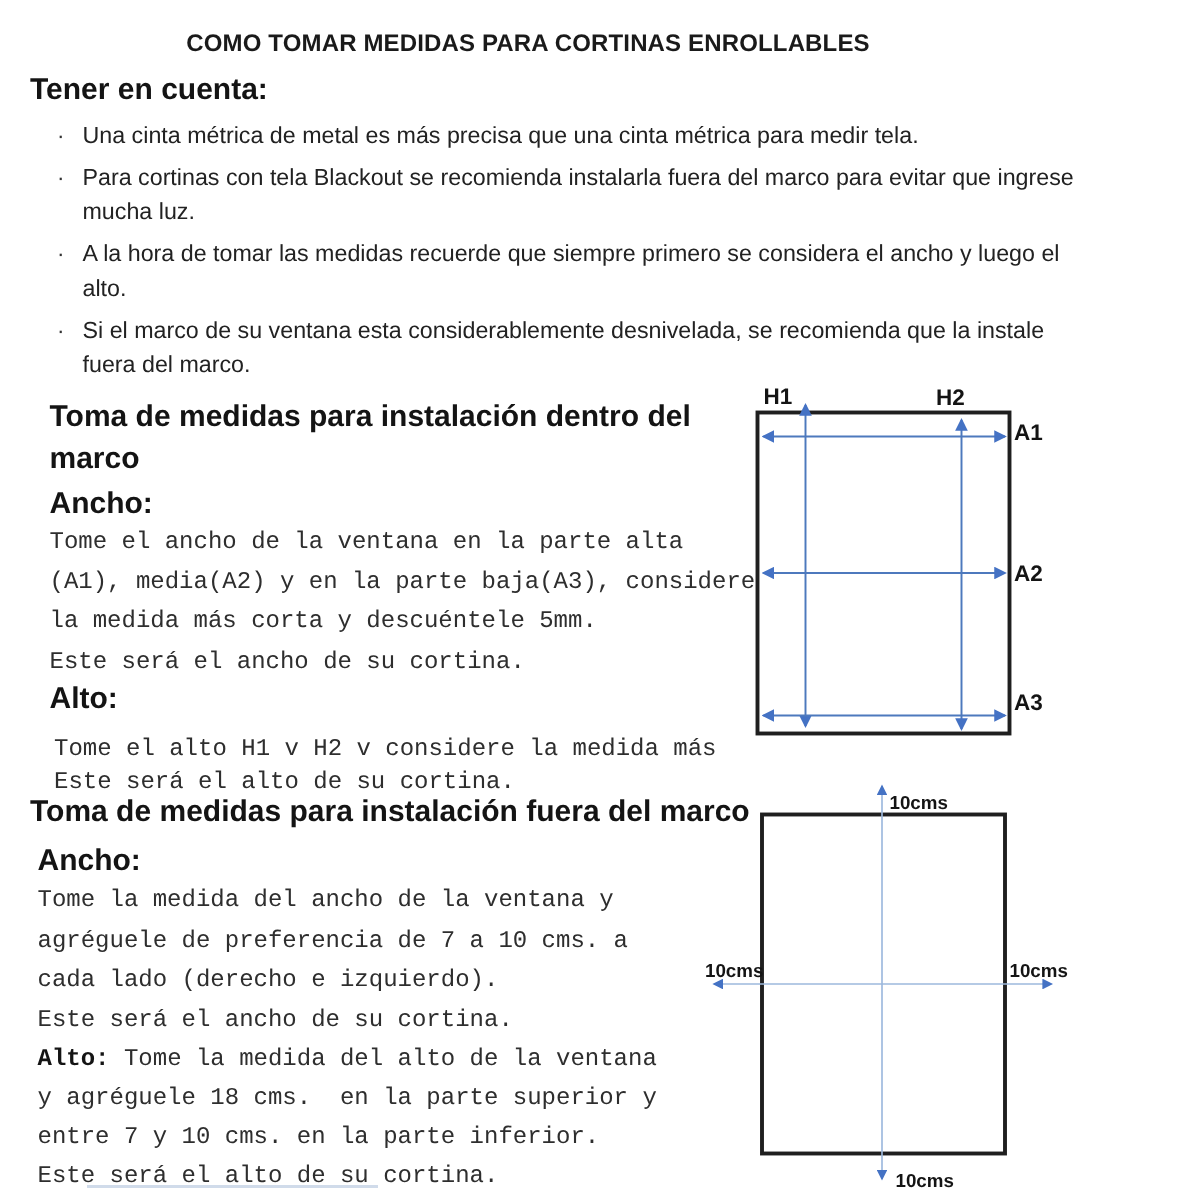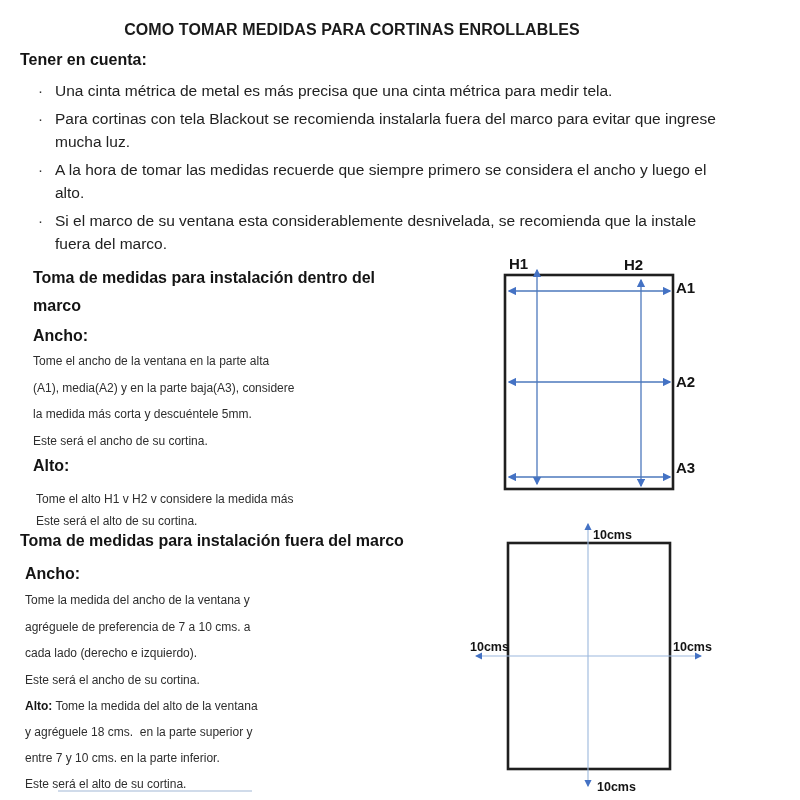--- a/index.html
+++ b/index.html
@@ -5,28 +5,28 @@
   html,body{margin:0;padding:0;}
   body{
     width:800px;height:800px;position:relative;background:#ffffff;
     font-family:"Liberation Sans",sans-serif;color:#262626;overflow:hidden;
   }
   .abs{position:absolute;}
   .page-title{
     top:21px;left:0;width:704px;text-align:center;
     font-size:16px;font-weight:bold;color:#1a1a1a;letter-spacing:.1px;
   }
-  .h-bold{font-weight:bold;color:#141414;font-size:16px;line-height:28px;}
+  .h-bold{font-weight:bold;color:#141414;font-size:20px;line-height:28px;}
   .notes-heading{top:46px;left:20px;}
   .bullet-list{top:79px;left:38px;width:745px;}
   .bullet-item{position:relative;padding-left:17px;margin-bottom:5px;
     font-size:15.5px;line-height:23px;color:#222;}
   .bullet-dot{position:absolute;left:0;top:0;font-size:15px;color:#333;}
   .line{white-space:pre-wrap;}
-  .body-para{font-size:12px;color:#2e2e2e;}
+  .body-para{font-size:16px;color:#2e2e2e;font-family:Liberation Mono, monospace;}
   .lh26{line-height:26.5px;}
   .lh22{line-height:22px;}
   .lh26b{line-height:26px;}
   .inline-bold{font-weight:bold;color:#141414;}
   svg text{font-family:"Liberation Sans",sans-serif;font-weight:bold;fill:#141414;}
   .diag-label{font-size:15px;}
   .diag-label-sm{font-size:12.5px;}
   .faint-underline{height:2px;opacity:.55;}
 </style>
 </head>

